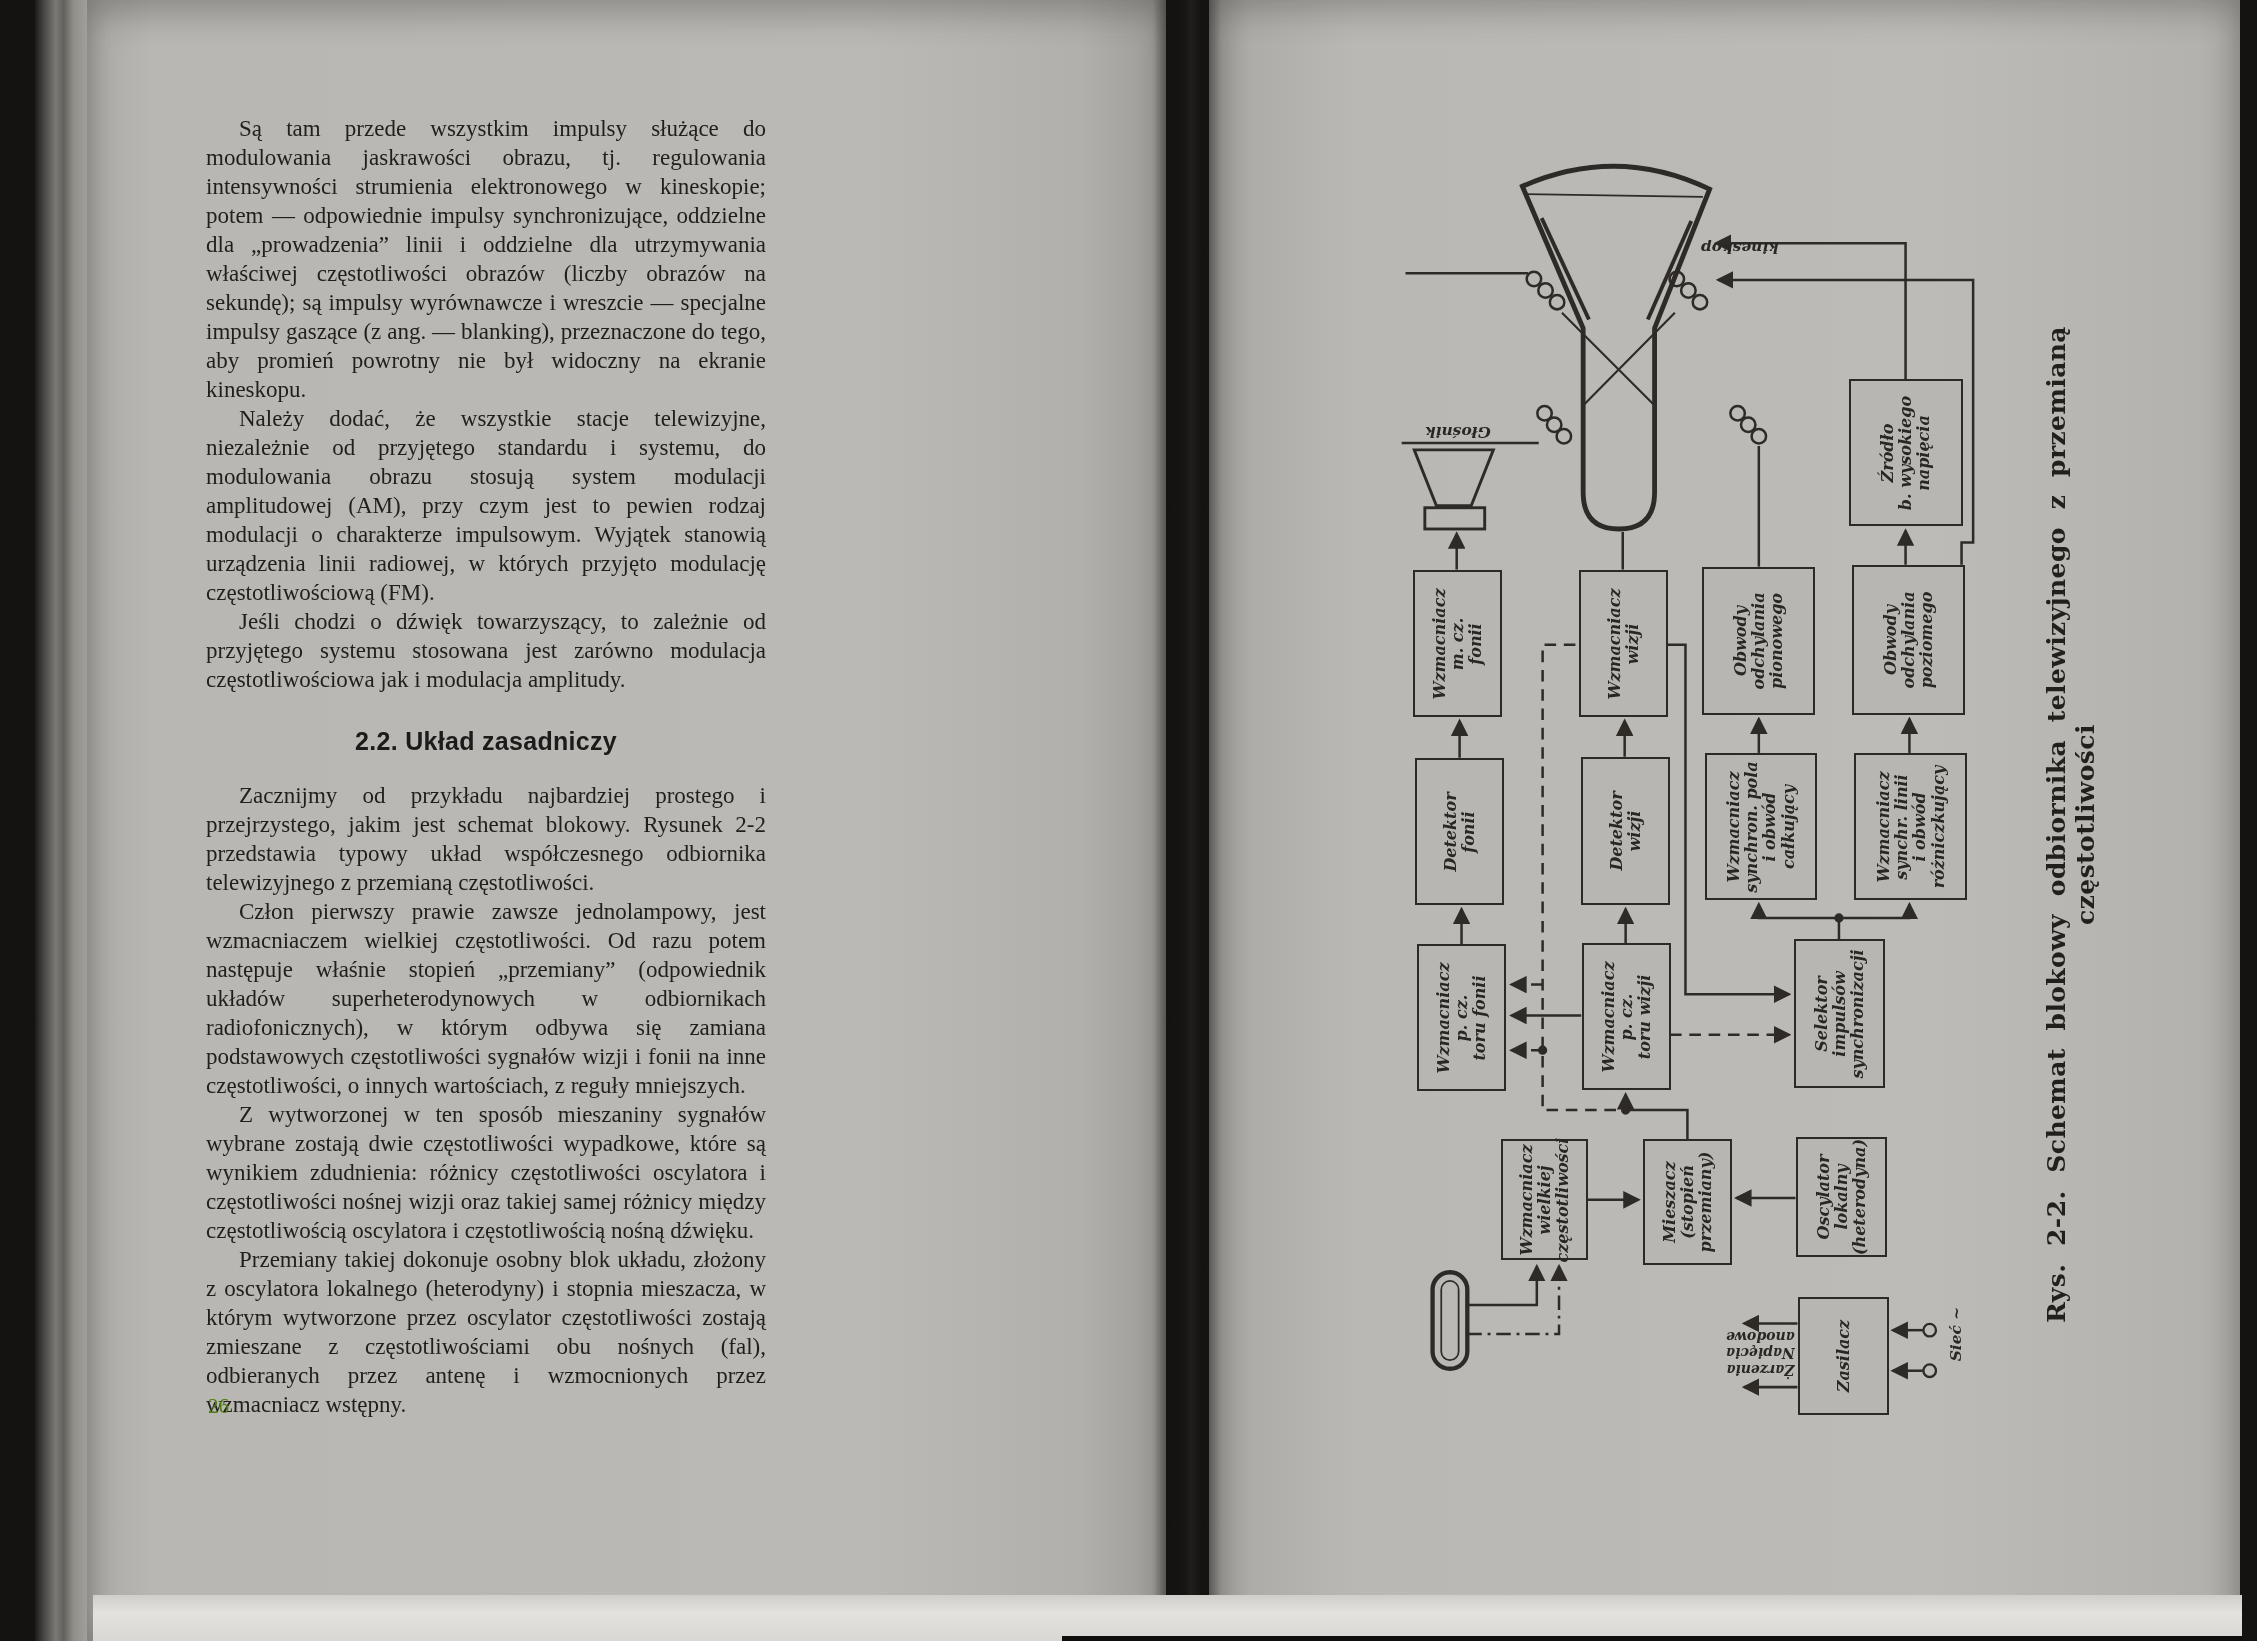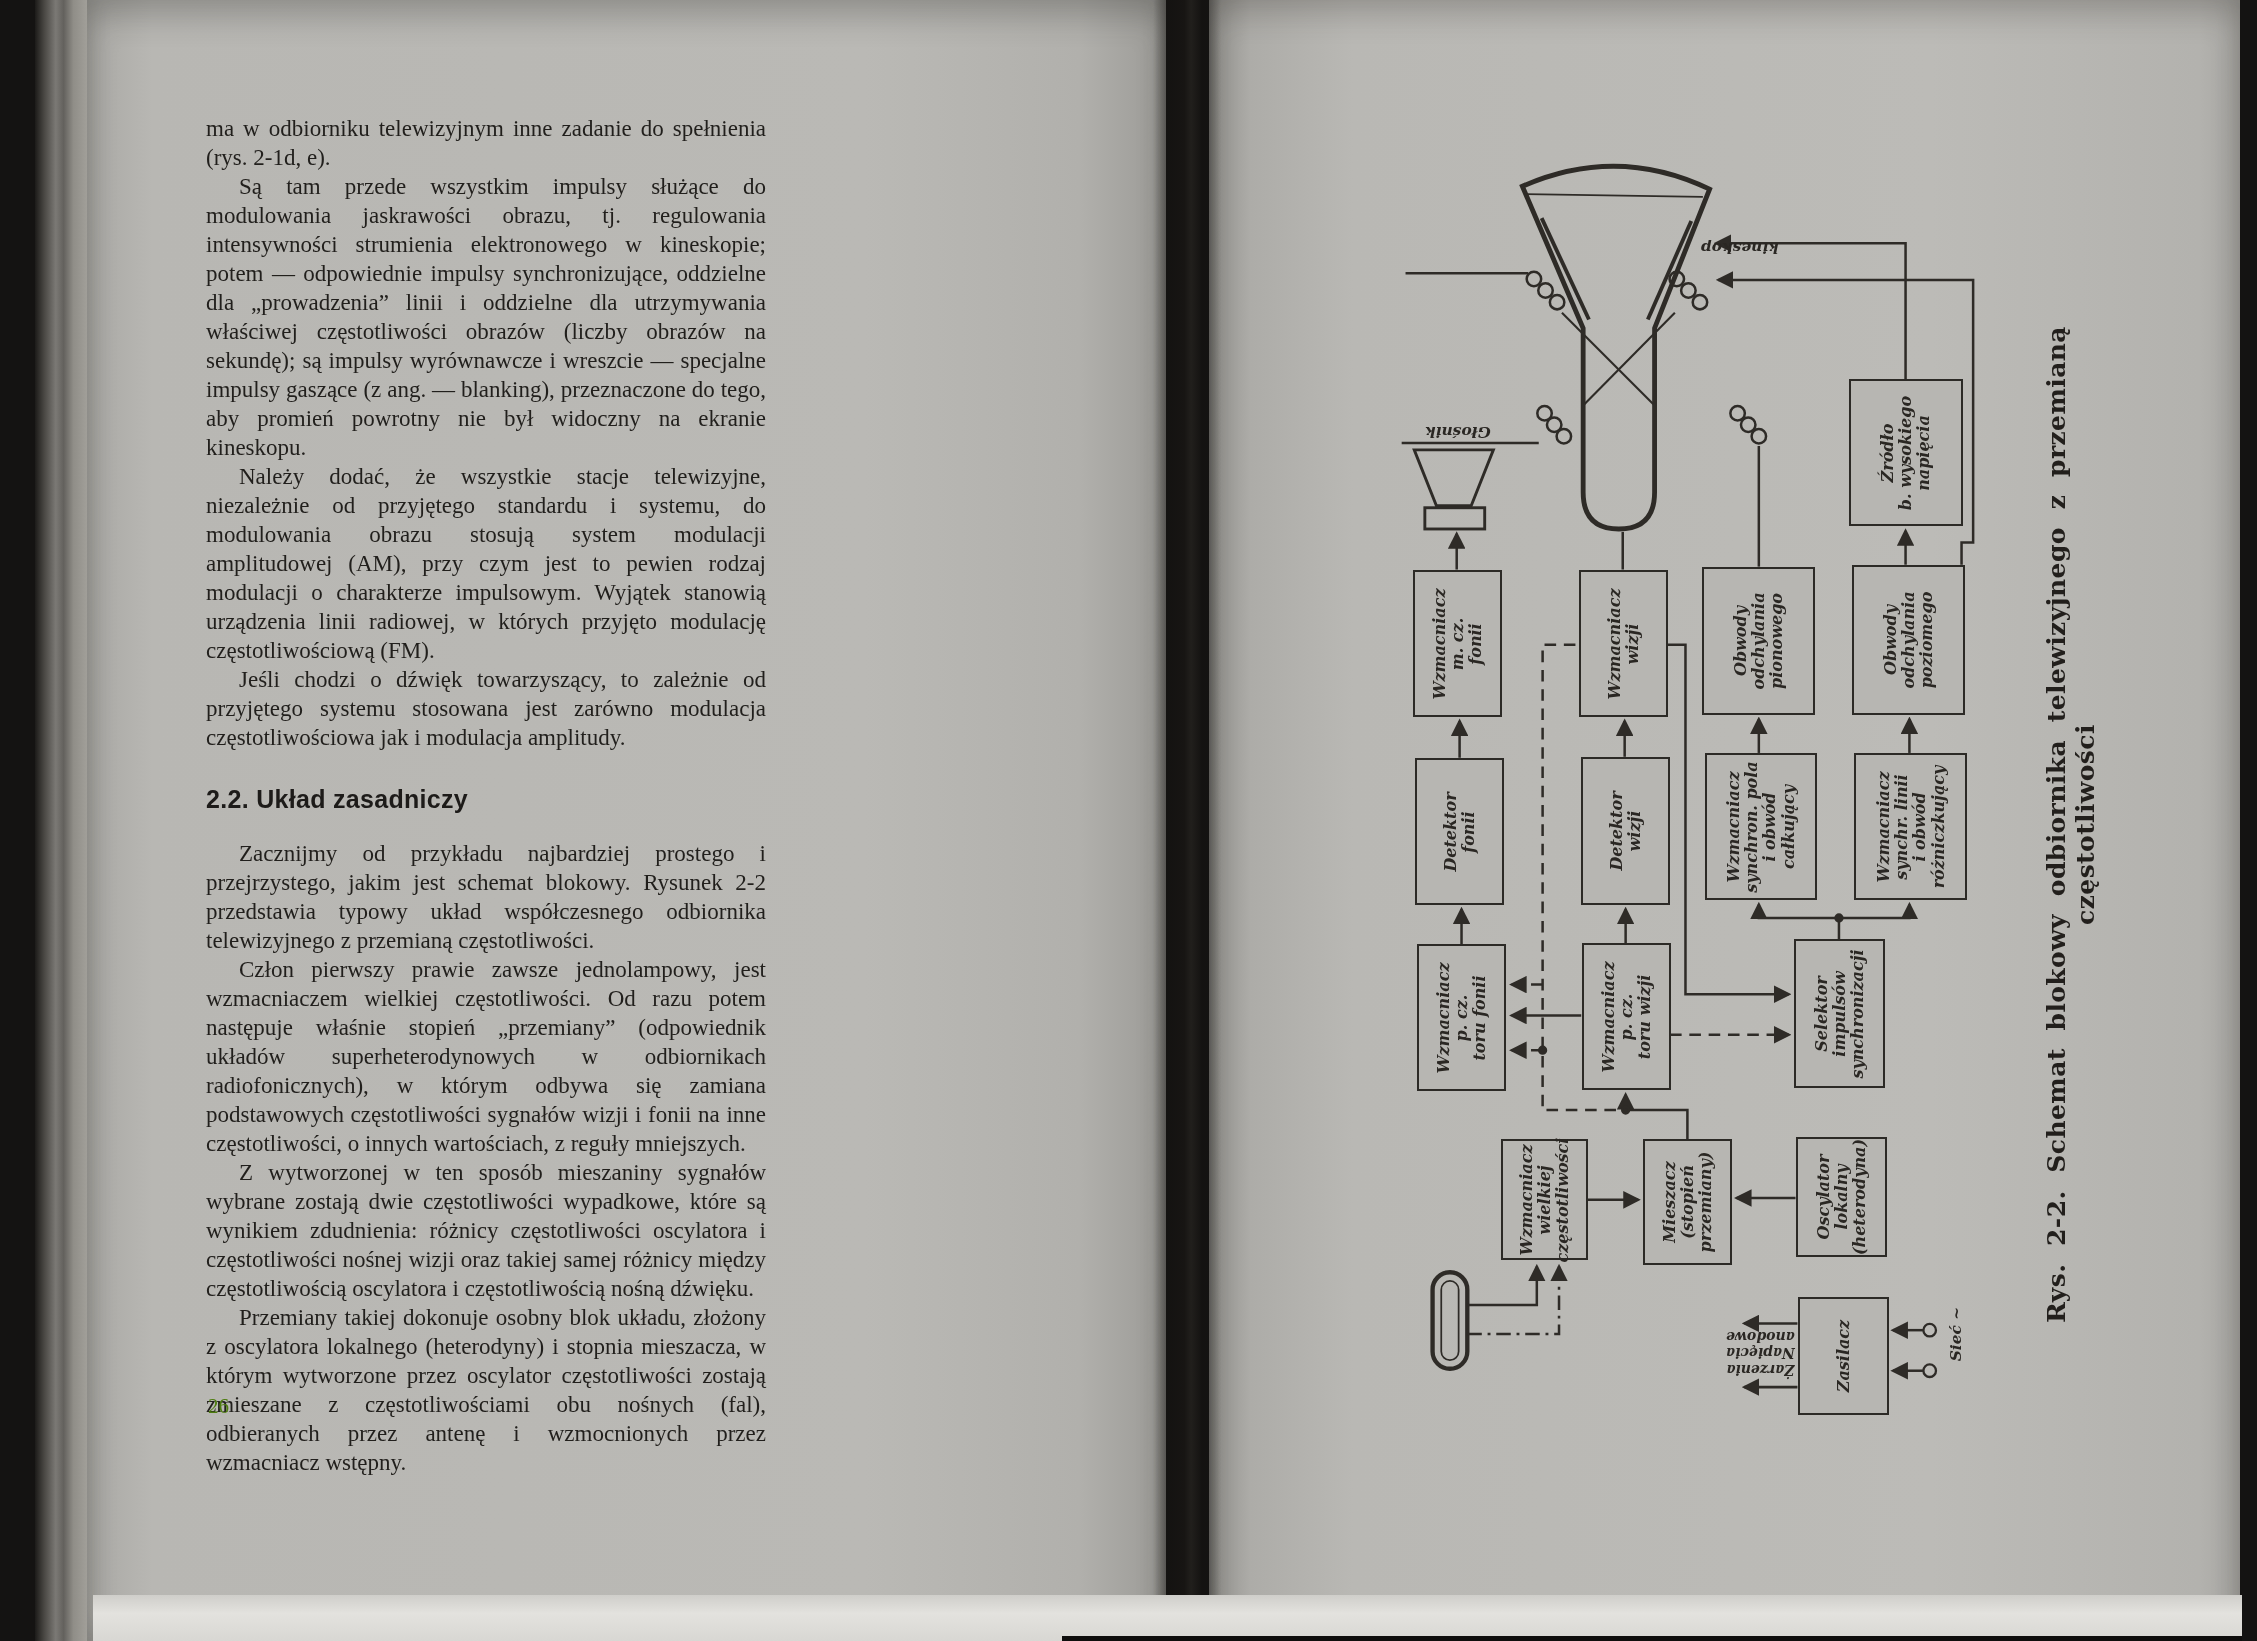--- a/index.html
+++ b/index.html
@@ -21,21 +21,21 @@
   .bottom-strip{position:absolute;left:93px;top:1595px;width:2149px;height:46px;
     background:linear-gradient(180deg,#cfcecA 0%,#e3e2de 40%,#d8d7d3 100%);}
   .bottom-line{position:absolute;left:1062px;top:1636px;width:1180px;height:5.8px;background:#0f0e0d;}
 
   
   .text-col{position:absolute;left:206px;top:114px;width:560px;
     font-size:23px;line-height:29px;text-align:justify;color:#211f1c;}
   .text-col p{margin:0;text-indent:33px;}
   .text-col p.noindent{text-indent:0;}
   .text-col h2{margin:33px 0 25px 0;font:bold 25px "Liberation Sans",sans-serif;
-    letter-spacing:0.3px;color:#1d1b19;text-align:left;}
+    letter-spacing:0.3px;color:#1d1b19;text-align:center;}
   .pagenum{position:absolute;left:208px;top:1394px;font-size:21px;color:#4d7c0f;}
 
   
   .blk{position:absolute;box-sizing:border-box;border:2.9px solid #2c2a26;background:#b7b6b2;}
   .blk .lbl{position:absolute;top:50%;left:50%;width:max-content;
     transform:translate(-50%,-50%) rotate(-90deg);
     font:italic 600 16px "DejaVu Serif",serif;line-height:1.14;color:#2a2723;
     text-align:center;white-space:pre-line;}
 
   .rot180{transform:rotate(180deg);}
@@ -51,21 +51,20 @@
 </head>
 <body>
 
 <div class="stage">
 
   <div class="edge-stack"></div>
   <div class="page page-left"></div>
   <div class="page page-right"></div>
 
   <div class="text-col">
-    <p class="noindent">ma w odbiorniku telewizyjnym inne zadanie do spełnienia (rys. 2-1d, e).</p>
     <p>Są tam przede wszystkim impulsy służące do modulowania jaskrawości obrazu, tj. regulowania intensywności strumienia elektronowego w kineskopie; potem — odpowiednie impulsy synchronizujące, oddzielne dla „prowadzenia” linii i oddzielne dla utrzymywania właściwej częstotliwości obrazów (liczby obrazów na sekundę); są impulsy wyrównawcze i wreszcie — specjalne impulsy gaszące (z ang. — blanking), przeznaczone do tego, aby promień powrotny nie był widoczny na ekranie kineskopu.</p>
     <p>Należy dodać, że wszystkie stacje telewizyjne, niezależnie od przyjętego standardu i systemu, do modulowania obrazu stosują system modulacji amplitudowej (AM), przy czym jest to pewien rodzaj modulacji o charakterze impulsowym. Wyjątek stanowią urządzenia linii radiowej, w których przyjęto modulację częstotliwościową (FM).</p>
     <p>Jeśli chodzi o dźwięk towarzyszący, to zależnie od przyjętego systemu stosowana jest zarówno modulacja częstotliwościowa jak i modulacja amplitudy.</p>
     <h2>2.2. Układ zasadniczy</h2>
     <p>Zacznijmy od przykładu najbardziej prostego i przejrzystego, jakim jest schemat blokowy. Rysunek 2-2 przedstawia typowy układ współczesnego odbiornika telewizyjnego z przemianą częstotliwości.</p>
     <p>Człon pierwszy prawie zawsze jednolampowy, jest wzmacniaczem wielkiej częstotliwości. Od razu potem następuje właśnie stopień „przemiany” (odpowiednik układów superheterodynowych w odbiornikach radiofonicznych), w którym odbywa się zamiana podstawowych częstotliwości sygnałów wizji i fonii na inne częstotliwości, o innych wartościach, z reguły mniejszych.</p>
     <p>Z wytworzonej w ten sposób mieszaniny sygnałów wybrane zostają dwie częstotliwości wypadkowe, które są wynikiem zdudnienia: różnicy częstotliwości oscylatora i częstotliwości nośnej wizji oraz takiej samej różnicy między częstotliwością oscylatora i częstotliwością nośną dźwięku.</p>
     <p>Przemiany takiej dokonuje osobny blok układu, złożony z oscylatora lokalnego (heterodyny) i stopnia mieszacza, w którym wytworzone przez oscylator częstotliwości zostają zmieszane z częstotliwościami obu nośnych (fal), odbieranych przez antenę i wzmocnionych przez wzmacniacz wstępny.</p>
   </div>
   <div class="pagenum">26</div>

